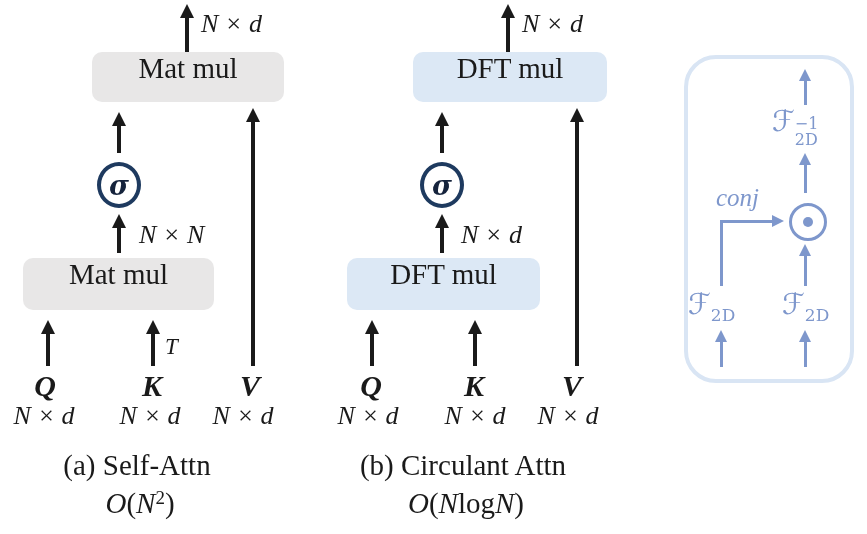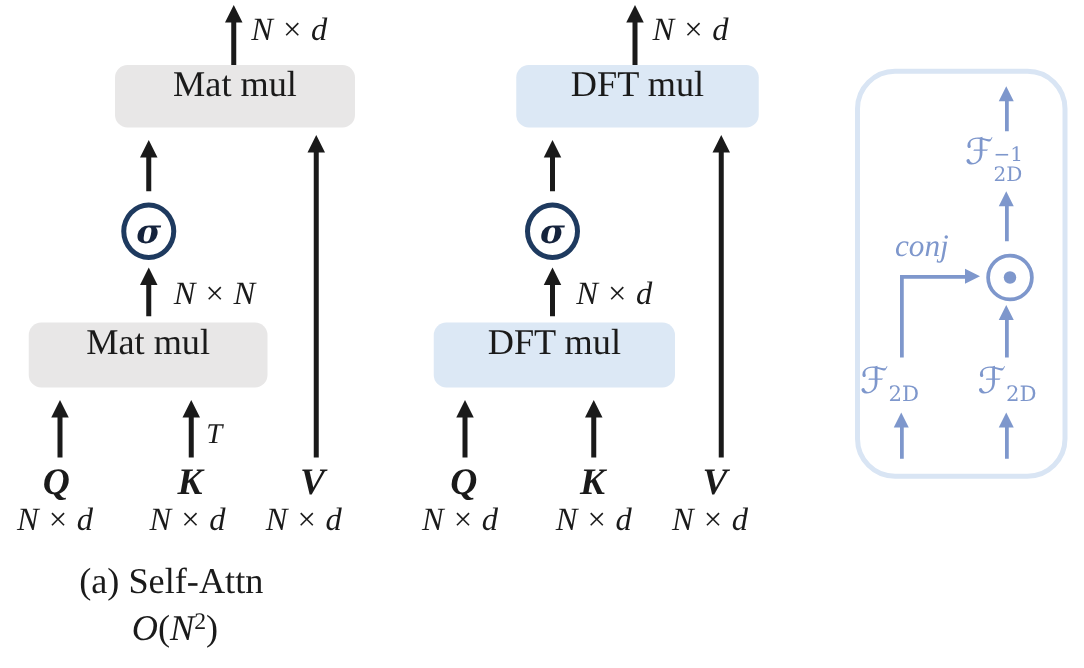--- a/index.html
+++ b/index.html
@@ -166,20 +166,22 @@
     </div>
 
   <div class="qkv" style="left:341px;top:369px">Q</div>
   <div class="qkv" style="left:444px;top:369px">K</div>
   <div class="qkv" style="left:542px;top:369px">V</div>
 
   <div class="dim" style="left:326px;top:401px">N × d</div>
   <div class="dim" style="left:433px;top:401px">N × d</div>
   <div class="dim" style="left:526px;top:401px">N × d</div>
 
+  <div class="cap" style="left:338px;width:250px;top:449px">(b) Circulant Attn</div>
+  <div class="cap cx" style="left:341px;width:250px;top:487px"><span class="it">O</span><span>(</span><span class="it">N</span><span>log</span><span class="it">N</span><span>)</span></div>
 
   <div class="prect" style="left:684px;top:55px;width:170px;height:328px"></div>
 
   <div class="arr blue" style="left:799px;top:69px;height:36px">
       <i class="head"></i>
       <i class="shaft"></i>
     </div>
 
   <div class="flabel" style="left:772px;top:104px"><span class="f">ℱ</span><span class="fstack">
         <span>−1</span>

